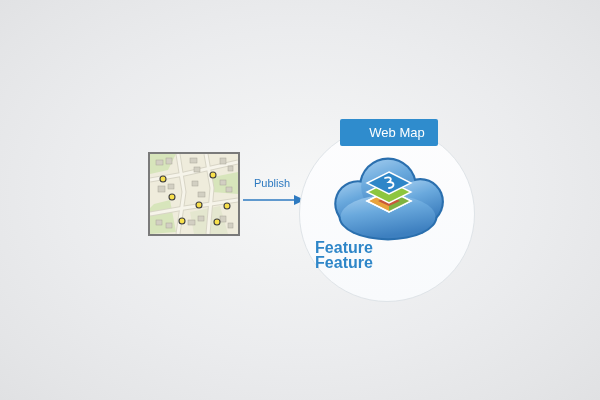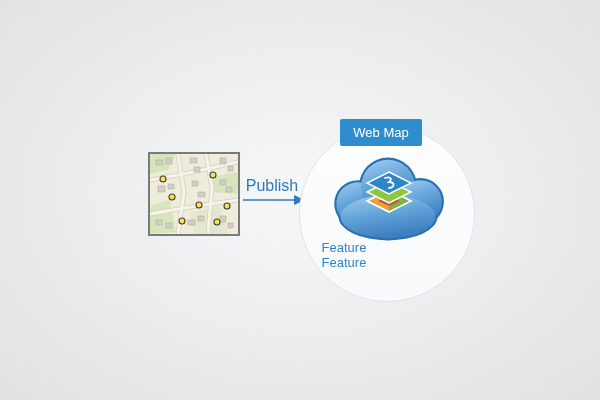--- a/index.html
+++ b/index.html
@@ -12,40 +12,40 @@
     position:absolute;left:146px;top:114px;width:96px;text-align:center;
     color:#8f8f8f;font-size:14px;
   }
   .map-thumb{
     position:absolute;left:148px;top:152px;width:92px;height:84px;
     box-sizing:border-box;border:2px solid #7a7a7a;background:#efecdc;
   }
   .map-thumb svg{display:block;width:88px;height:80px;}
   .publish-label{
     position:absolute;left:240px;top:177px;width:64px;text-align:center;
-    color:#2e7ac0;font-size:16px;
+    color:#2e7ac0;font-size:11px;
   }
   .arrow-svg{position:absolute;left:242px;top:192px;width:64px;height:16px;}
   .big-circle{
     position:absolute;left:299px;top:126px;width:176px;height:176px;
     border-radius:50%;
     background:linear-gradient(#fdfdfe,#f8fafc);
     border:1px solid #dfe4e8;
     box-sizing:border-box;
   }
   .webmap-badge{
     position:absolute;left:340px;top:119px;width:82px;height:27px;
     background:#2f8ccd;border-radius:2px;color:#ffffff;
-    font-size:13px;line-height:27px;text-align:center;z-index:4;
+    font-size:13px;line-height:27px;text-align:center;z-index:4;padding-left:16px;
   }
   .cloud-svg{position:absolute;left:317px;top:150px;width:142px;height:99px;z-index:2;}
   .layers-svg{position:absolute;left:365px;top:170px;width:48px;height:48px;z-index:3;}
   .service-label{
     position:absolute;left:300px;top:240px;width:88px;text-align:center;
-    color:#2e86c8;font-size:13px;line-height:15px;z-index:3;
+    color:#2e86c8;font-size:16px;line-height:15px;z-index:3;font-weight:bold;
   }
   .road-casing{stroke:#d8d5c6;stroke-width:5;fill:none;}
   .road-fill{stroke:#f6f4ea;stroke-width:3;fill:none;}
   .bldg{fill:#d2cfc2;stroke:#a8a598;stroke-width:0.5;}
   .park{fill:#d7e5bb;}
   .park2{fill:#e4e7cf;}
 </style>
 </head>
 <body>
 

